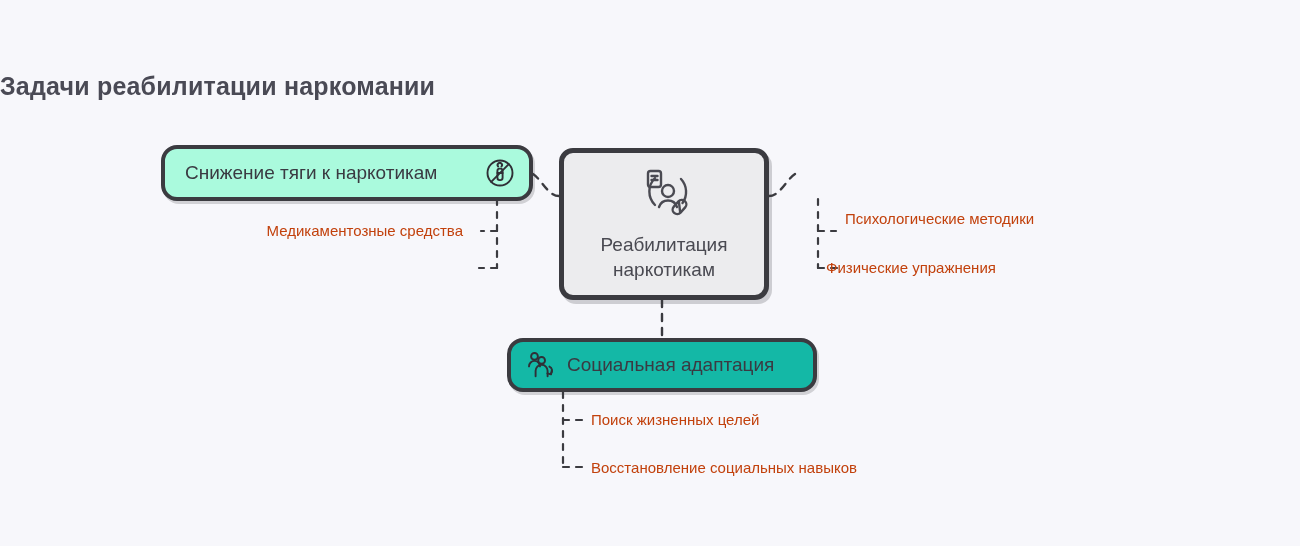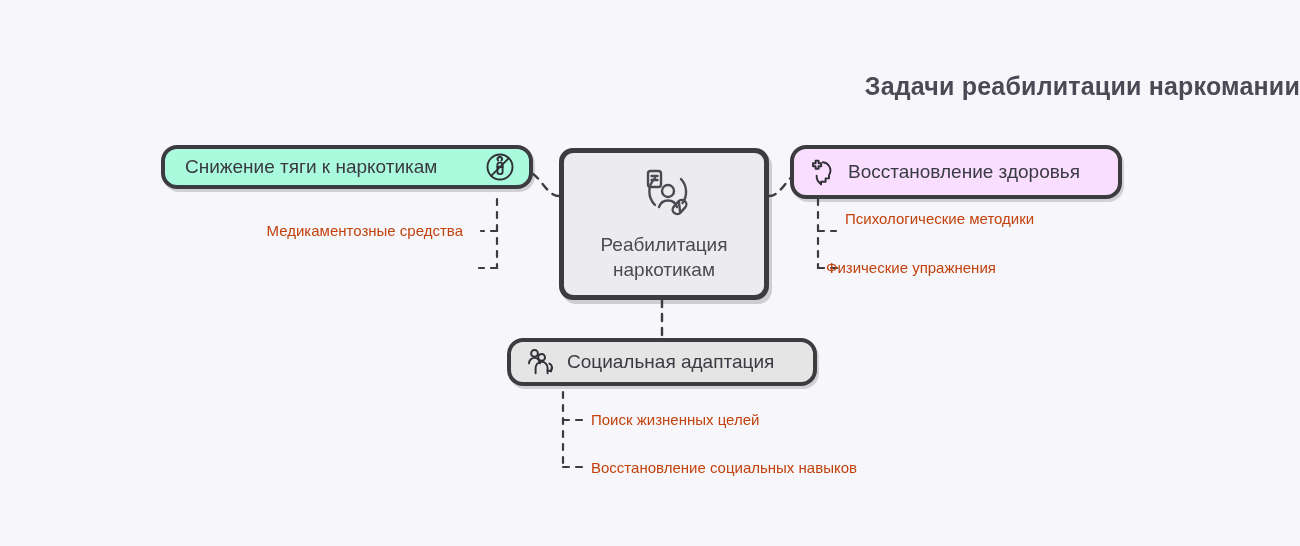--- a/index.html
+++ b/index.html
@@ -31,21 +31,21 @@
     height: 546px;
     pointer-events: none;
   }
 
   
   .page-title {
     position: absolute;
     left: 0;
     top: 72px;
     width: 1300px;
-    text-align: right;
+    text-align: left;
     font-size: 25px;
     font-weight: bold;
     color: #4a4a55;
     letter-spacing: 0.2px;
   }
 
   
   .node {
     position: absolute;
     box-sizing: border-box;
@@ -89,21 +89,21 @@
     line-height: 1.32;
     color: #4a4a52;
     white-space: normal;
   }
 
   
   #node-left {
     left: 161px;
     top: 145px;
     width: 372px;
-    height: 44px;
+    height: 56px;
     background: #aafadd;
     padding: 0 14px 0 20px;
     justify-content: space-between;
   }
 
   
   #node-right {
     left: 790px;
     top: 145px;
     width: 332px;
@@ -112,22 +112,22 @@
     padding: 0 20px 0 14px;
     justify-content: flex-start;
     gap: 10px;
   }
 
   
   #node-bottom {
     left: 507px;
     top: 338px;
     width: 310px;
-    height: 48px;
-    background: #e5e5e5;
+    height: 54px;
+    background: #14b8a6;
     padding: 0 20px 0 14px;
     justify-content: flex-start;
     gap: 10px;
   }
 
   
   .leaf {
     position: absolute;
     font-size: 15px;
     color: #c2410c;
@@ -201,30 +201,20 @@
       <svg width="30" height="30" viewBox="0 0 30 30" xmlns="http://www.w3.org/2000/svg" fill="none" stroke="#2f2f36" stroke-width="1.9" stroke-linecap="round" stroke-linejoin="round">
         <circle cx="15" cy="15" r="12.5"></circle>
         <line x1="6.2" y1="23.8" x2="23.8" y2="6.2"></line>
         <path d="M 13.2 8.6 a 2.2 2.2 0 1 1 3.2 0"></path>
         <rect x="12.4" y="10.6" width="5.2" height="11.5" rx="2.3"></rect>
         <line x1="12.4" y1="15" x2="17.6" y2="15"></line>
       </svg>
     </span>
   </div>
 
-  <div class="node" id="node-right">
-    <span class="icon">
-      <svg width="30" height="30" viewBox="0 0 30 30" xmlns="http://www.w3.org/2000/svg" fill="none" stroke="#2f2f36" stroke-width="1.9" stroke-linecap="round" stroke-linejoin="round">
-        <path d="M 5 6.2 h 2.6 V 3.6 h 3 v 2.6 h 2.6 v 3 h -2.6 v 2.6 h -3 V 9.2 H 5 z"></path>
-        <path d="M 14.8 5.2 a 8.4 8.4 0 0 1 6.2 13 l 0 3.2 h -3.4 v 3.4 h -4.6 v 2.6"></path>
-        <path d="M 13 27 q -4.4 -2.6 -4.4 -8.2"></path>
-      </svg>
-    </span>
-    <span class="node-label">Восстановление здоровья</span>
-  </div>
 
   <div class="node" id="node-bottom">
     <span class="icon">
       <svg width="32" height="30" viewBox="0 0 32 30" xmlns="http://www.w3.org/2000/svg" fill="none" stroke="#2f2f36" stroke-width="1.9" stroke-linecap="round" stroke-linejoin="round">
         <circle cx="9.5" cy="6.4" r="3.4"></circle>
         <path d="M 4 16.4 a 5.5 5.5 0 0 1 11 0"></path>
         <circle cx="16.6" cy="10.4" r="3.4"></circle>
         <path d="M 10.6 26.2 v -5.4 a 6 6 0 0 1 12 0 v 5.4"></path>
         <path d="M 24.4 16.6 a 4.6 4.6 0 0 1 1.4 7.4"></path>
         <polyline points="22.4,23.4 26,24.4 26.6,20.8"></polyline>

